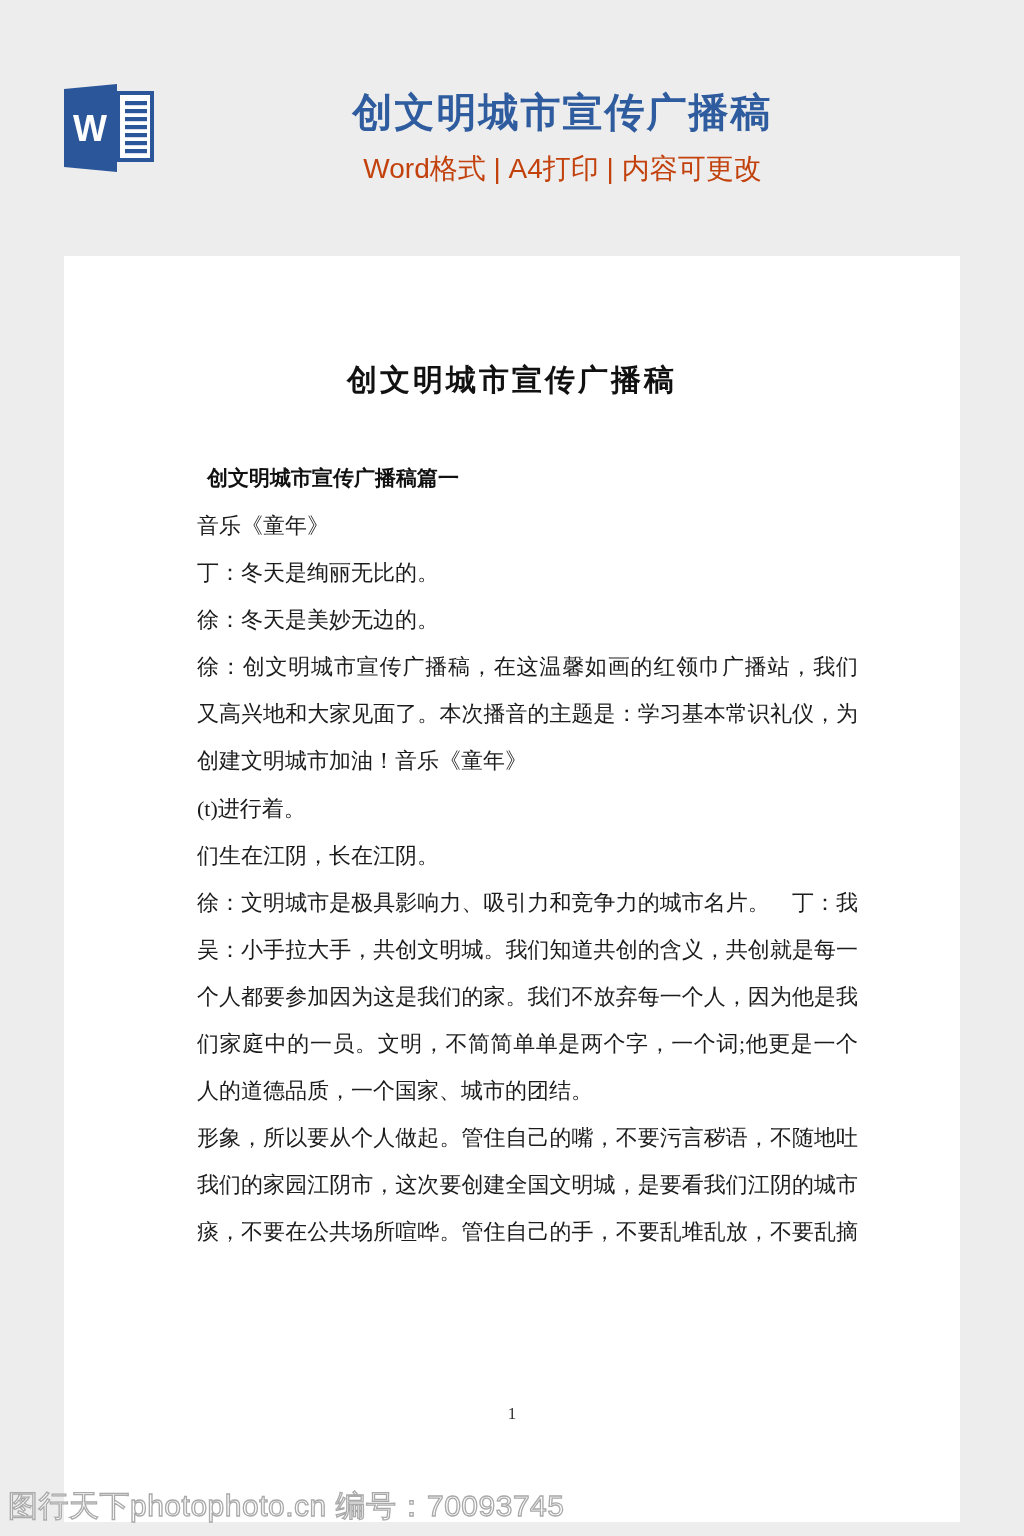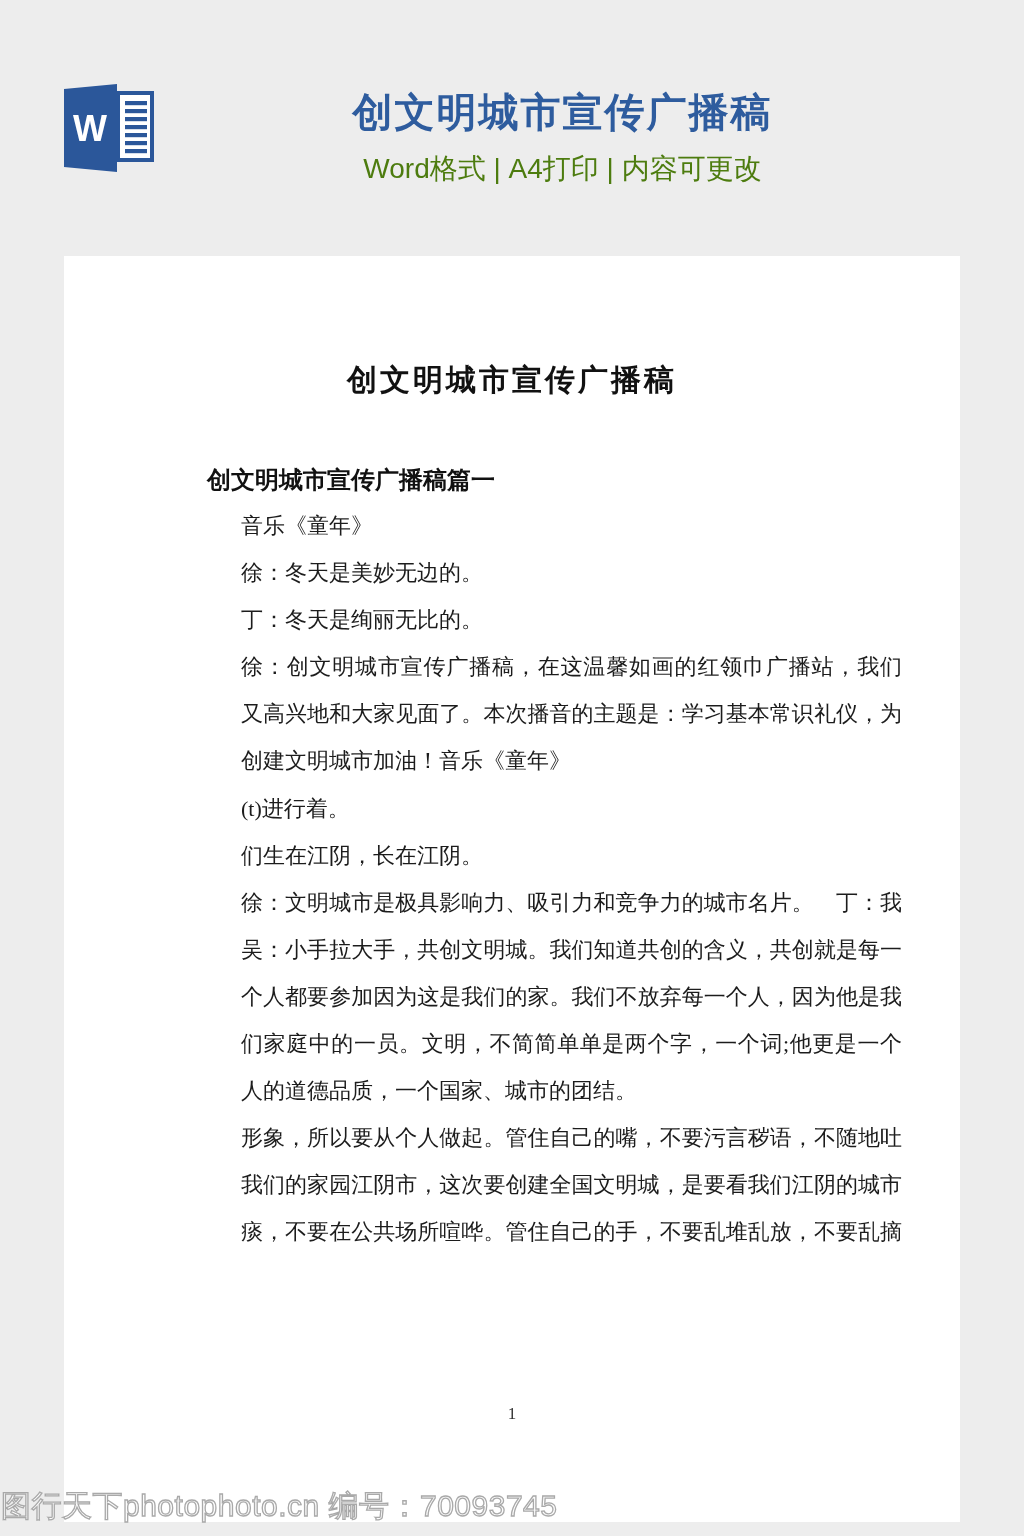--- a/index.html
+++ b/index.html
@@ -16,53 +16,53 @@
   
   .header { position: absolute; left: 0; top: 0; width: 1024px; height: 256px; }
   .word-icon { position: absolute; left: 64px; top: 84px; width: 90px; height: 88px; }
   .word-icon svg { width: 100%; height: 100%; display: block; }
   .header-text { position: absolute; left: 150px; top: 88px; width: 825px; text-align: center; }
   .header-title {
     font-size: 40px; font-weight: 700; color: #2e5c9e;
     letter-spacing: 2px; line-height: 48px;
   }
   .header-subtitle {
-    margin-top: 16px; font-size: 28px; color: #4d7c0f; line-height: 34px;
+    margin-top: 16px; font-size: 28px; color: #c2410c; line-height: 34px;
   }
 
   
   .doc-page {
     position: absolute; left: 64px; top: 256px; width: 896px; height: 1266px;
     background: #ffffff;
     font-family: "Liberation Serif", "DejaVu Serif", serif;
     color: #212121;
   }
   .doc-title {
     position: absolute; top: 104px; left: 0; width: 100%;
     text-align: center; font-size: 30px; font-weight: 700;
     letter-spacing: 3px; color: #111;
   }
   .doc-heading {
     position: absolute; top: 208px; left: 143px;
-    font-size: 24px; font-weight: 700; color: #111;
+    font-size: 21px; font-weight: 700; color: #111;
   }
   .doc-body {
     position: absolute; top: 246px; left: 133px; width: 661px;
-    font-size: 22px; line-height: 47.1px; color: #1c1c1c; margin-left: 44px;
+    font-size: 22px; line-height: 47.1px; color: #1c1c1c;
   }
   .doc-body .line { height: 47.1px; overflow: hidden; text-align: left; }
   .doc-body .line.fill { text-align: justify; text-align-last: justify; }
   .page-number {
     position: absolute; top: 1148px; left: 0; width: 100%;
     text-align: center; font-size: 17px; color: #333;
   }
 
   
   .watermark {
-    position: absolute; left: 1px; top: 1486px;
+    position: absolute; left: 8px; top: 1486px;
     font-size: 30px; letter-spacing: 0.5px;
     color: #fdfdfd;
     -webkit-text-stroke: 1.3px #a9a9a9;
     z-index: 5;
     white-space: nowrap;
   }
 </style>
 </head>
 <body>
 
@@ -89,22 +89,22 @@
       <div class="header-title">创文明城市宣传广播稿</div>
       <div class="header-subtitle">Word格式 | A4打印 | 内容可更改</div>
     </div>
   </div>
 
   <div class="doc-page">
     <div class="doc-title">创文明城市宣传广播稿</div>
     <div class="doc-heading">创文明城市宣传广播稿篇一</div>
     <div class="doc-body">
         <div class="line">音乐《童年》</div>
+        <div class="line">丁：冬天是绚丽无比的。</div>
         <div class="line">徐：冬天是美妙无边的。</div>
-        <div class="line">丁：冬天是绚丽无比的。</div>
         <div class="line fill">徐：创文明城市宣传广播稿，在这温馨如画的红领巾广播站，我们</div>
         <div class="line fill">又高兴地和大家见面了。本次播音的主题是：学习基本常识礼仪，为</div>
         <div class="line">创建文明城市加油！音乐《童年》</div>
         <div class="line">(t)进行着。</div>
         <div class="line">们生在江阴，长在江阴。</div>
         <div class="line fill">徐：文明城市是极具影响力、吸引力和竞争力的城市名片。　丁：我</div>
         <div class="line fill">吴：小手拉大手，共创文明城。我们知道共创的含义，共创就是每一</div>
         <div class="line fill">个人都要参加因为这是我们的家。我们不放弃每一个人，因为他是我</div>
         <div class="line fill">们家庭中的一员。文明，不简简单单是两个字，一个词;他更是一个</div>
         <div class="line">人的道德品质，一个国家、城市的团结。</div>

